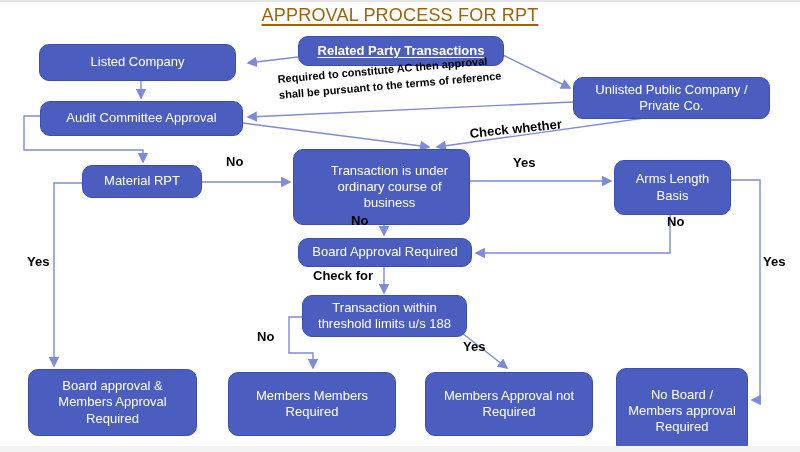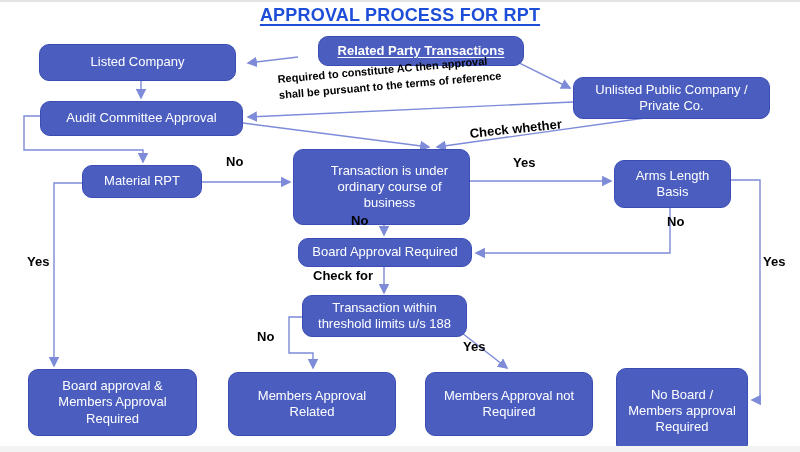--- a/index.html
+++ b/index.html
@@ -4,34 +4,34 @@
 <style>
   html,body{margin:0;padding:0;background:#fff;}
   .stage{
     position:relative;width:800px;height:452px;overflow:hidden;background:#ffffff;
     font-family:"Liberation Sans",sans-serif;
   }
   .edge-top{position:absolute;left:0;top:0;width:800px;height:2px;background:#e4e4e4;}
   .edge-bottom{position:absolute;left:0;bottom:0;width:800px;height:6px;background:#f3f3f3;}
   .title{
     position:absolute;left:0;top:5px;width:800px;text-align:center;
-    font-size:18px;font-weight:bold;color:#1d4ed8;
+    font-size:18px;font-weight:normal;color:#a16207;
     text-decoration:underline;text-decoration-thickness:2px;text-underline-offset:3px;
     letter-spacing:.2px;
   }
   .box{
     position:absolute;box-sizing:border-box;
     background:var(--box-fill,#4b5ec0);
     border:1.5px solid var(--box-border,#3b4db4);
     border-radius:10px;
     color:var(--box-text,#fff);
     display:flex;align-items:center;justify-content:center;text-align:center;
     font-size:13px;line-height:1.25;padding:2px 8px;
   }
-  .box.u{font-weight:bold;text-decoration:underline;text-underline-offset:2px;margin-left:20px;}
+  .box.u{font-weight:bold;text-decoration:underline;text-underline-offset:2px;}
   .lbl{
     position:absolute;font-weight:bold;color:var(--label-ink,#000);
     font-size:13px;white-space:nowrap;line-height:1.2;
   }
   .lbl.tilt{transform:rotate(-6deg);transform-origin:left top;}
   .note{
     position:absolute;font-weight:bold;color:var(--label-ink,#000);
     font-size:11px;line-height:1.45;white-space:nowrap;
     transform:rotate(-5deg);transform-origin:left top;
   }
@@ -71,25 +71,25 @@
     <path class="connector" d="M302,317 L289,317 L289,353 L313,353 L313,368" marker-end="url(#arw)"></path>
     <path class="connector" d="M462,333 L507,368" marker-end="url(#arw)"></path>
   </svg>
 
   <div class="box u" style="left:298px;top:36px;width:206px;height:30px;">Related Party Transactions</div>
   <div class="box" style="left:39px;top:44px;width:197px;height:37px;">Listed Company</div>
   <div class="box" style="left:573px;top:77px;width:197px;height:42px;">Unlisted Public Company / Private Co.</div>
   <div class="box" style="left:40px;top:101px;width:203px;height:35px;">Audit Committee Approval</div>
   <div class="box" style="left:82px;top:165px;width:120px;height:33px;">Material RPT</div>
   <div class="box" style="left:293px;top:149px;width:177px;height:76px;padding-left:24px;">Transaction is under ordinary course of business</div>
-  <div class="box" style="left:614px;top:160px;width:117px;height:48px;">Arms Length Basis</div>
+  <div class="box" style="left:614px;top:160px;width:117px;height:55px;">Arms Length Basis</div>
   <div class="box" style="left:298px;top:238px;width:174px;height:29px;">Board Approval Required</div>
   <div class="box" style="left:302px;top:295px;width:165px;height:42px;">Transaction within threshold limits u/s 188</div>
   <div class="box" style="left:28px;top:369px;width:169px;height:67px;">Board approval &amp; Members Approval Required</div>
-  <div class="box" style="left:228px;top:372px;width:168px;height:64px;">Members Approval Related</div>
+  <div class="box" style="left:228px;top:372px;width:168px;height:64px;">Members Members Required</div>
   <div class="box" style="left:425px;top:372px;width:168px;height:64px;">Members Approval not Required</div>
   <div class="box" style="left:616px;top:368px;width:132px;height:86px;">No Board / Members approval Required</div>
 
   <div class="note" style="left:277px;top:72px;">
     <div>Required to constitute AC then approval</div>
     <div>shall be pursuant to the terms of reference</div>
   </div>
 
   <div class="lbl tilt" style="left:469px;top:126px;">Check whether</div>
   <div class="lbl" style="left:226px;top:154px;">No</div>

